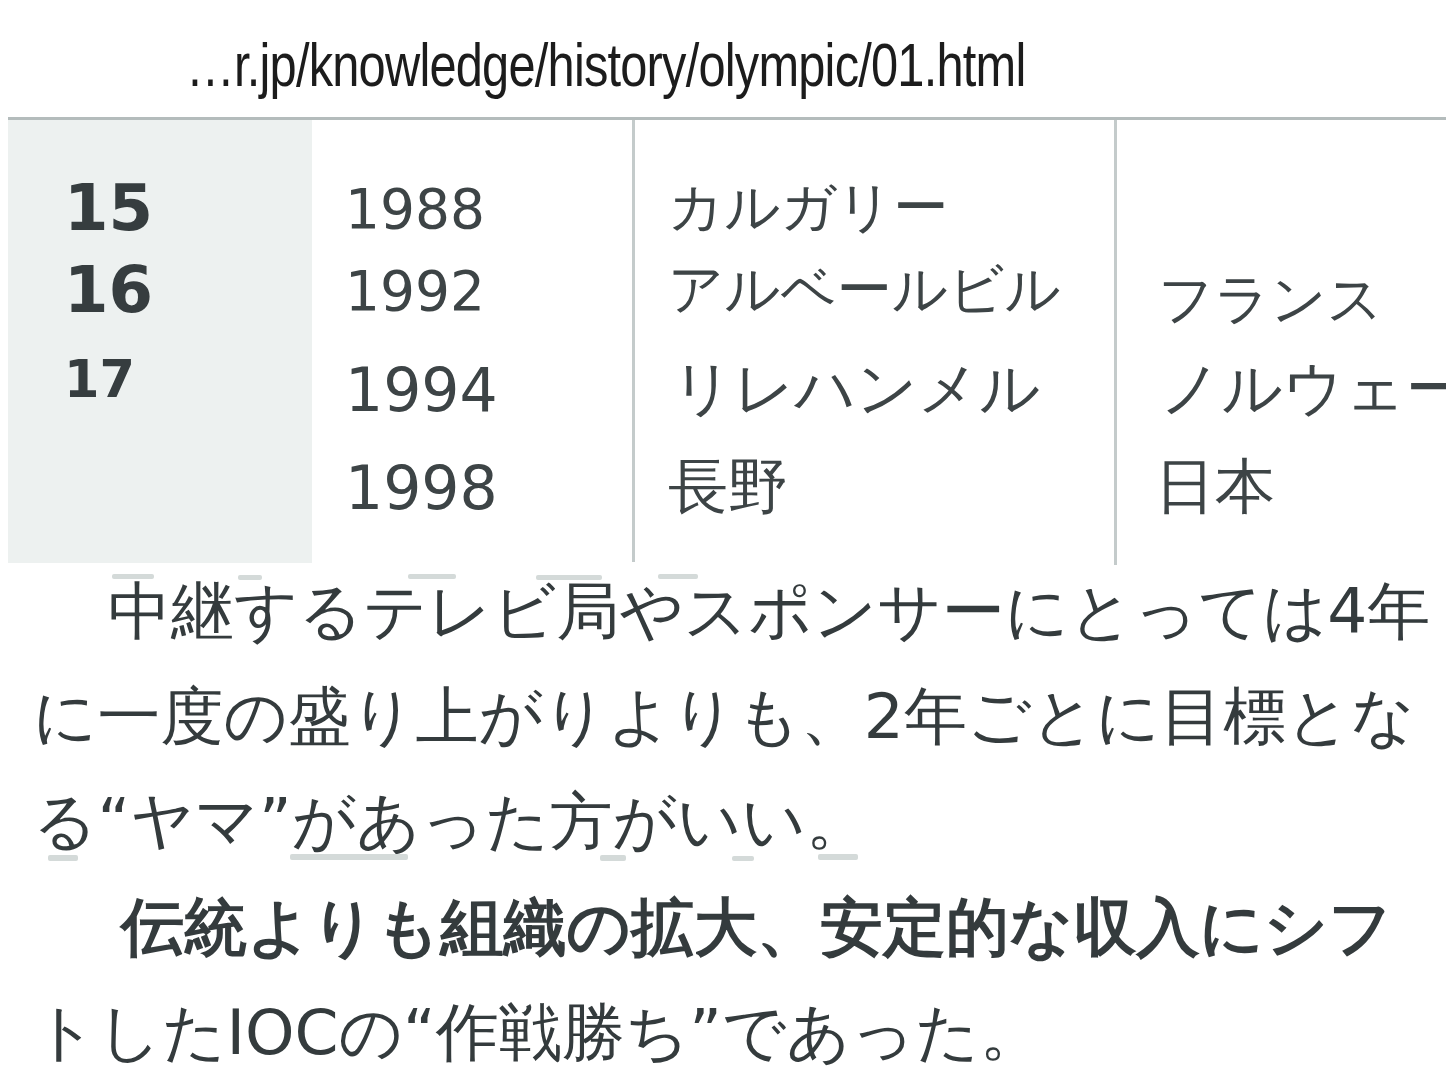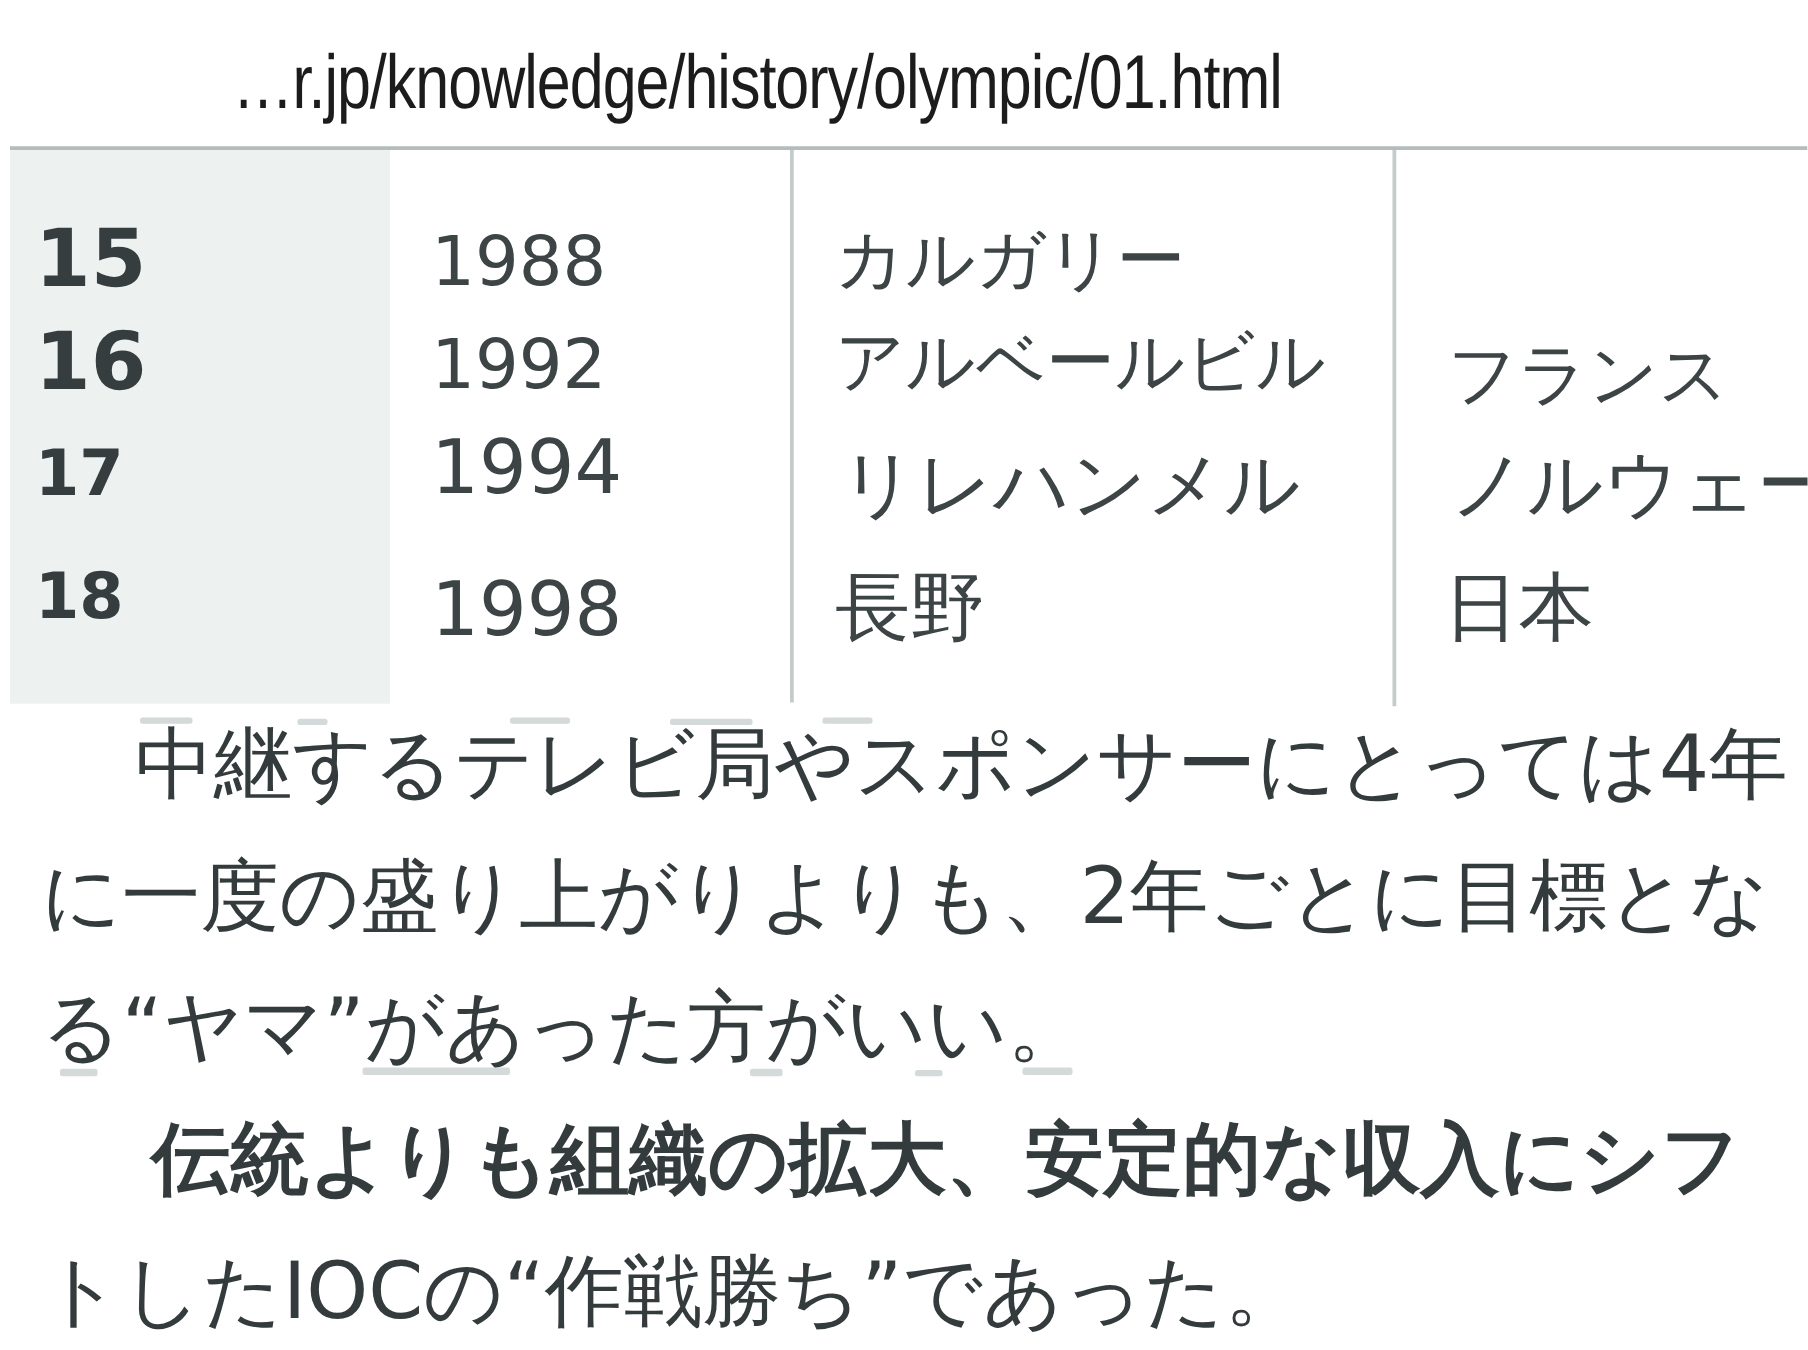--- a/index.html
+++ b/index.html
@@ -38,21 +38,21 @@
   .v1{left:632px;}
   .v2{left:1114px;height:445px;}
 
   .cell{
     position:absolute;white-space:nowrap;color:#3d4446;
     font-family:"DejaVu Sans","Liberation Sans",sans-serif;
     line-height:1;
   }
   .fs-a{font-size:55px;}          
   .fs-b{font-size:60px;}          
-  .round{font-weight:600;color:#363d3f;}
+  .round{font-weight:600;color:#363d3f;margin-left:36px;}
   .fr-a{font-size:64px;}
   .fr-b{font-size:51px;}
 
   
   .line{
     position:absolute;left:33px;
     font-size:63px;line-height:1;color:#343b3d;
     white-space:nowrap;
     font-family:"DejaVu Sans","Liberation Sans",sans-serif;
     text-align:right;
@@ -80,25 +80,24 @@
   <div class="cell round fr-a" style="left:28px;top:176px">15</div>
   <div class="cell fs-a" style="left:345px;top:182px">1988</div>
   <div class="cell fs-a" style="left:668px;top:180px">カルガリー</div>
 
   <div class="cell round fr-a" style="left:28px;top:258px">16</div>
   <div class="cell fs-a" style="left:345px;top:264px">1992</div>
   <div class="cell fs-a" style="left:668px;top:262px">アルベールビル</div>
   <div class="cell fs-a" style="left:1158px;top:272px">フランス</div>
 
   <div class="cell round fr-b" style="left:28px;top:354px">17</div>
-  <div class="cell fs-b" style="left:345px;top:344px">1994</div>
+  <div class="cell fs-b" style="left:345px;top:360px">1994</div>
   <div class="cell fs-b" style="left:672px;top:358px">リレハンメル</div>
   <div class="cell fs-b" style="left:1160px;top:358px">ノルウェー</div>
 
-  <div class="cell round fr-b" style="left:28px;top:452px">18</div>
   <div class="cell fs-b" style="left:345px;top:458px">1998</div>
   <div class="cell fs-b" style="left:668px;top:456px">長野</div>
   <div class="cell fs-b" style="left:1155px;top:456px">日本</div>
 
   <div class="artifact" style="left:112px;top:574px;width:42px;height:5px"></div>
   <div class="artifact" style="left:238px;top:575px;width:24px;height:5px"></div>
   <div class="artifact" style="left:408px;top:574px;width:48px;height:5px"></div>
   <div class="artifact" style="left:536px;top:575px;width:66px;height:5px"></div>
   <div class="artifact" style="left:658px;top:574px;width:40px;height:5px"></div>
 

